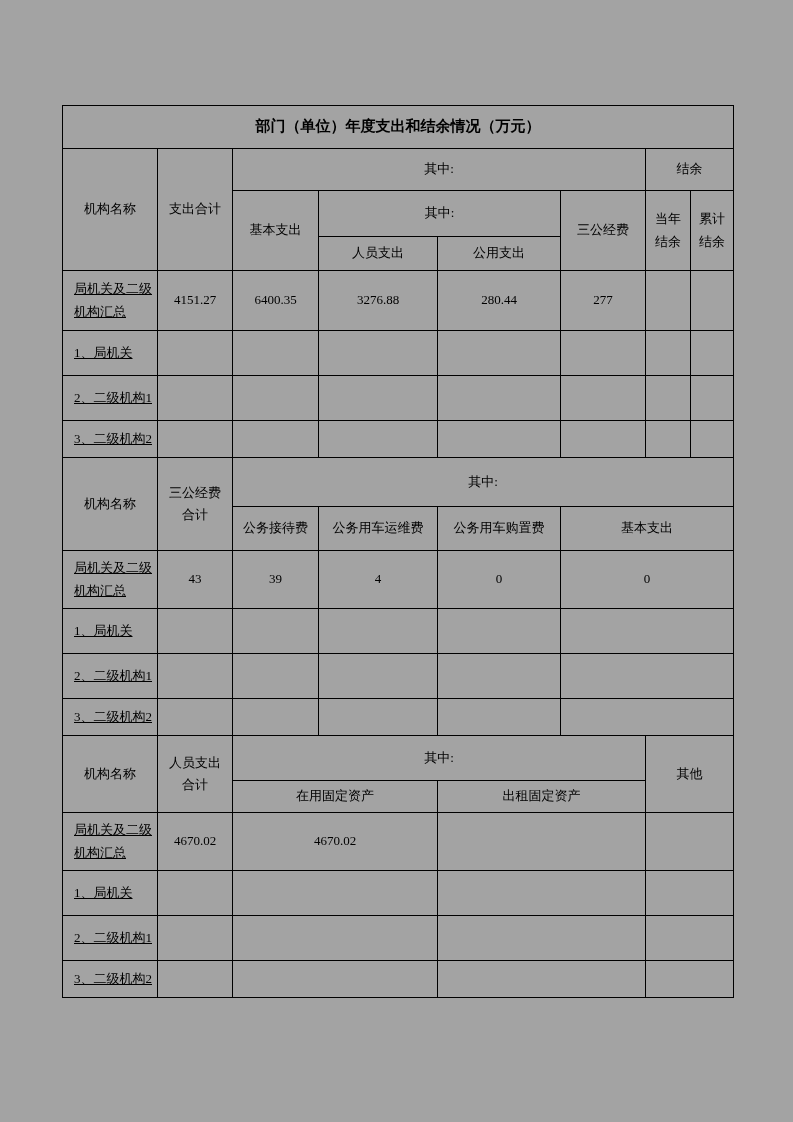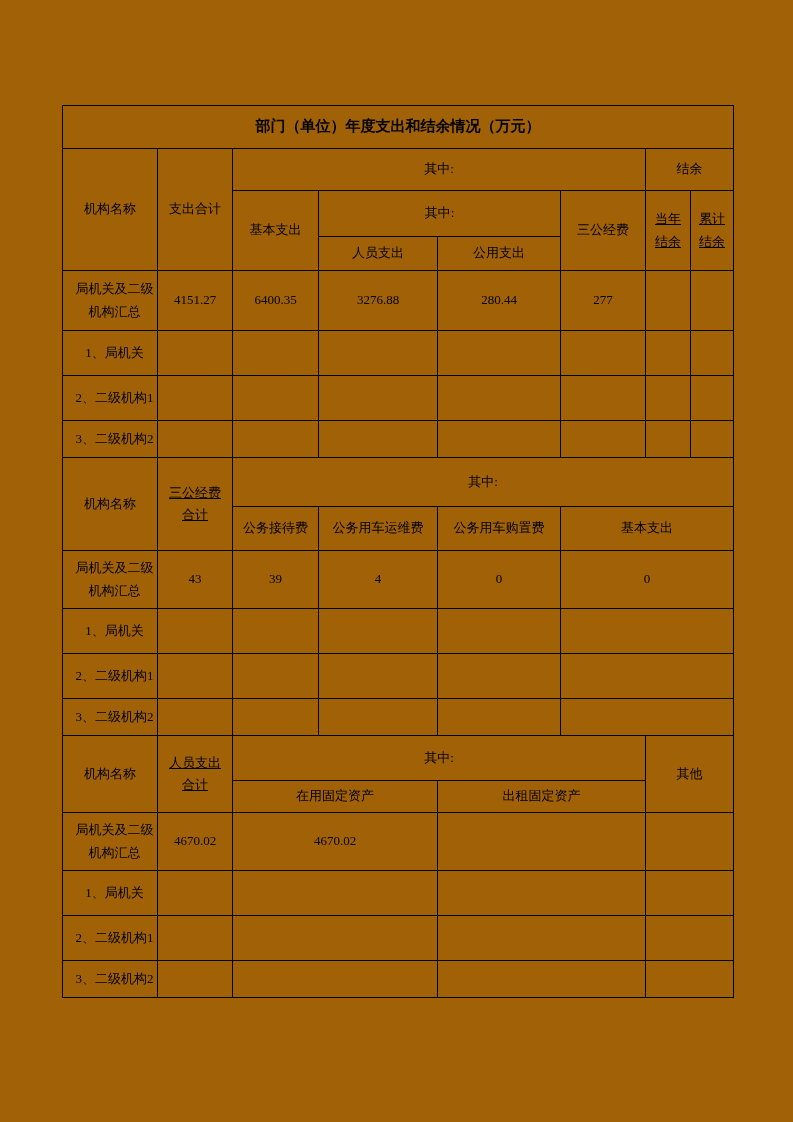--- a/index.html
+++ b/index.html
@@ -7,21 +7,21 @@
     width: 793px;
     height: 1122px;
     background: #ffffff;
     font-family: "Liberation Serif", "DejaVu Serif", serif;
     color: #000000;
   }
   .page {
     position: relative;
     width: 793px;
     height: 1122px;
-    background: #a16207;
+    background: #a3a3a3;
     overflow: hidden;
   }
   table.budget-table {
     position: absolute;
     left: 62px;
     top: 105px;
     width: 671px;
     border-collapse: collapse;
     table-layout: fixed;
   }
@@ -33,26 +33,26 @@
     vertical-align: middle;
     padding: 1px 2px;
     word-break: break-all;
     overflow: hidden;
   }
   .budget-table td.title {
     font-weight: bold;
     font-size: 15px;
   }
   .budget-table td.label {
-    text-align: center;
+    text-align: left;
     padding-left: 11px;
+    text-decoration: underline;
   }
   .budget-table td.pre {
     white-space: pre-line;
-    text-decoration: underline;
   }
 </style>
 </head>
 <body>
 
 <div class="page">
   <table class="budget-table">
     <colgroup>
       <col style="width:95px">
       <col style="width:75px">

